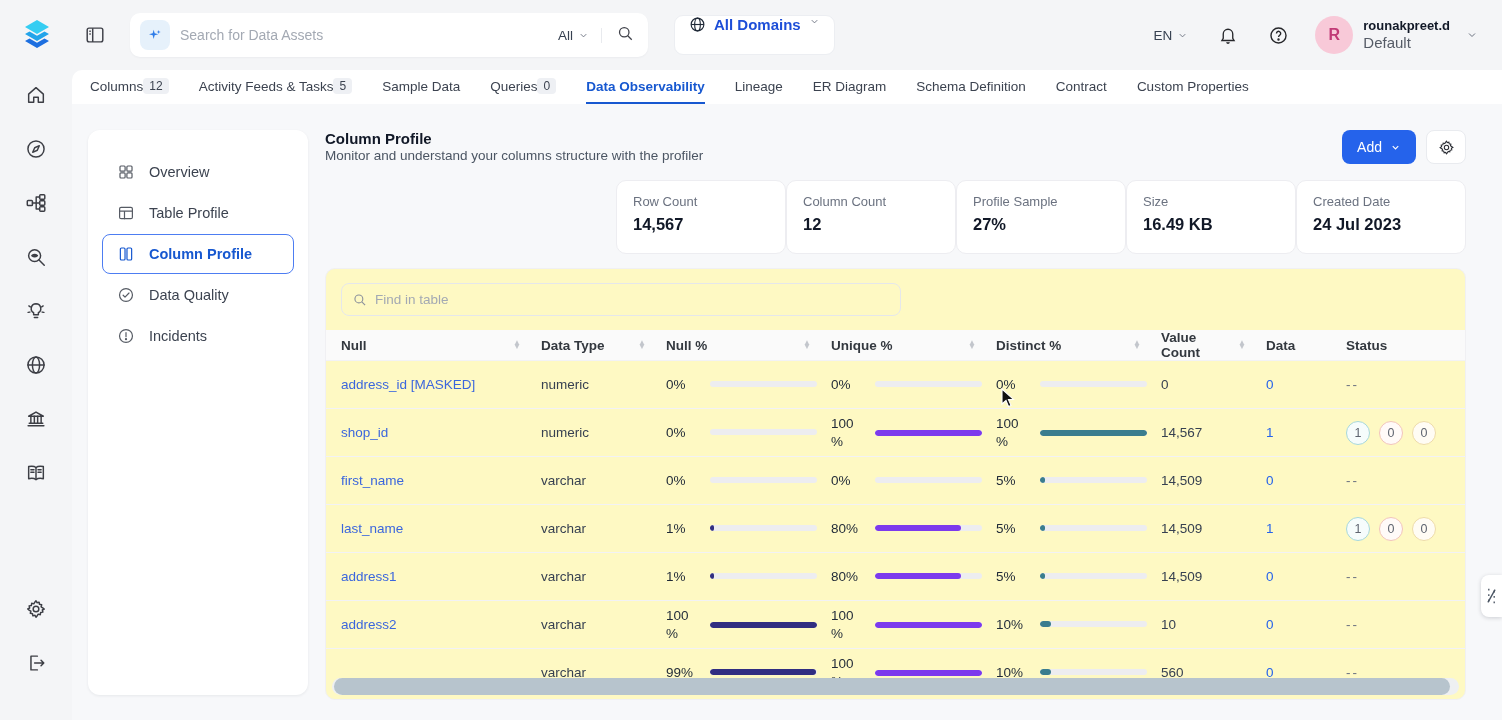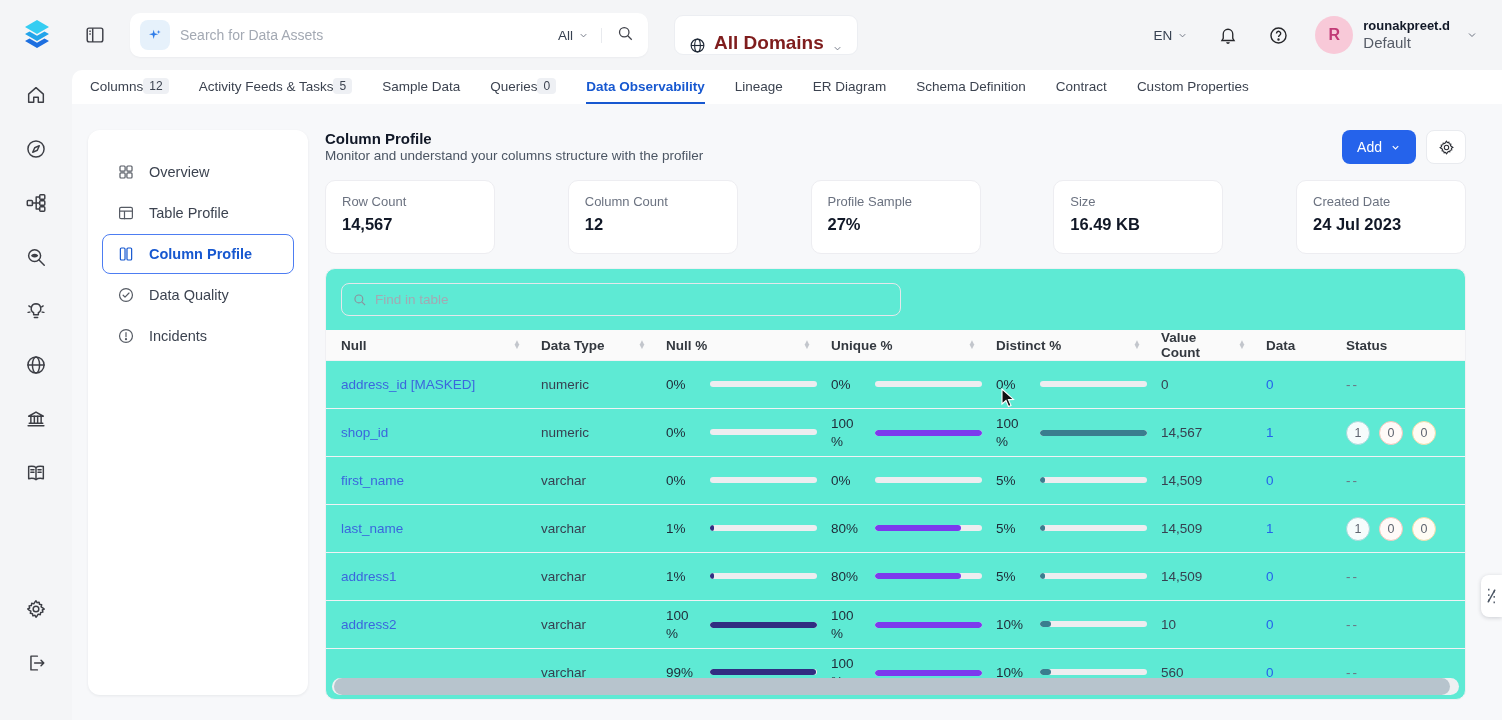--- a/index.html
+++ b/index.html
@@ -11,21 +11,21 @@
   .logo { width:38px; height:38px; display:flex; align-items:center; justify-content:center; }
   .panel-toggle { margin-left:28px; color:#3f4149; width:22px; height:22px; cursor:pointer; }
   .searchbar { margin-left:24px; width:518px; height:44px; background:#fff; border-radius:10px;
     display:flex; align-items:center; padding:0 14px 0 10px; box-shadow:0 1px 2px rgba(16,24,40,.04); }
   .ai-chip { width:30px; height:30px; border-radius:8px; background:#e6f1fb; display:flex; align-items:center; justify-content:center; }
   .searchbar input { flex:1; border:none; outline:none; font-size:14px; margin-left:10px; color:#374151; background:transparent; }
   .searchbar input::placeholder { color:#a3a9b3; }
   .scope { display:flex; align-items:center; gap:5px; font-size:13.5px; color:#374151; padding-right:12px; border-right:1px solid #e8eaee; }
   .searchbar .mag { margin-left:14px; color:#3f4149; }
   .domains-btn { margin-left:26px; height:40px; background:#fff; border:1px solid #eceef2; border-radius:9px;
-    display:flex; align-items:flex-end; gap:8px; padding:0 14px; font-size:19px; font-weight:700; color:#7f1d1d; cursor:pointer; }
+    display:flex; align-items:flex-start; gap:8px; padding:0 14px; font-size:15px; font-weight:700; color:#1d4ed8; cursor:pointer; }
   .header .spacer { flex:1; }
   .lang { display:flex; align-items:center; gap:5px; font-size:13.5px; color:#374151; cursor:pointer; }
   .icon-btn { margin-left:30px; color:#26272b; cursor:pointer; display:flex; }
   .user-chip { margin-left:26px; display:flex; align-items:center; gap:10px; cursor:pointer; }
   .avatar { width:38px; height:38px; border-radius:50%; background:#f8c9d8; color:#c13a76;
     display:flex; align-items:center; justify-content:center; font-size:16px; font-weight:700; }
   .user-meta { line-height:1.25; }
   .user-name { font-size:13px; font-weight:700; color:#111827; }
   .user-team { font-size:15px; color:#555b66; }
   .user-chip .chev { color:#6b7280; margin-left:6px; }
@@ -57,26 +57,26 @@
   .content { flex:1; margin:26px 36px 0 17px; min-width:0; }
   .content-head { display:flex; justify-content:space-between; align-items:flex-start; }
   .page-title { font-size:15px; font-weight:700; color:#111827; }
   .page-sub { font-size:13.5px; color:#4b5563; margin-top:1px; }
   .head-actions { display:flex; gap:10px; }
   .add-btn { background:#2563eb; color:#fff; border:none; border-radius:8px; height:34px; padding:0 15px;
     font-size:14px; display:flex; align-items:center; gap:8px; cursor:pointer; font-family:inherit; }
   .gear-btn { background:#fff; border:1px solid #e9ebef; border-radius:8px; height:34px; width:40px;
     display:flex; align-items:center; justify-content:center; color:#2a2c33; cursor:pointer; }
 
-  .stats { display:flex; justify-content:space-between; margin-top:16px; }
+  .stats { display:flex; justify-content:flex-end; margin-top:16px; }
   .stat-card { width:170px; height:74px; background:#fff; border:1px solid #ededf1; border-radius:10px; padding:13px 16px; }
   .stat-label { font-size:13px; color:#6b7280; }
   .stat-value { font-size:16.5px; font-weight:700; color:#111827; margin-top:6px; }
 
-  .table-card { margin-top:14px; background:#5eead4; border:1px solid #f0f0f3; border-radius:10px;
+  .table-card { margin-top:14px; background:#fef9c3; border:1px solid #f0f0f3; border-radius:10px;
     padding:14px 0 0 0; height:432px; position:relative; overflow:hidden; }
   .find-box { margin:0 15px; width:560px; height:33px; border:1px solid #e5e7eb; border-radius:8px;
     display:flex; align-items:center; padding:0 10px; color:#8b919c; }
   .find-box input { border:none; outline:none; flex:1; font-size:13.5px; margin-left:8px; color:#374151; background:transparent; }
   .find-box input::placeholder { color:#a3a9b3; }
 
   .thead { display:flex; margin-top:14px; background:#fafafa; height:30px; align-items:center; padding:0 0 0 15px; }
   .th { display:flex; align-items:center; justify-content:space-between; font-size:13.5px; font-weight:700;
     color:#33383f; padding-right:20px; cursor:pointer; }
   .sorter { display:flex; flex-direction:column; line-height:.55; color:#c3c6cc; font-size:8px; }

